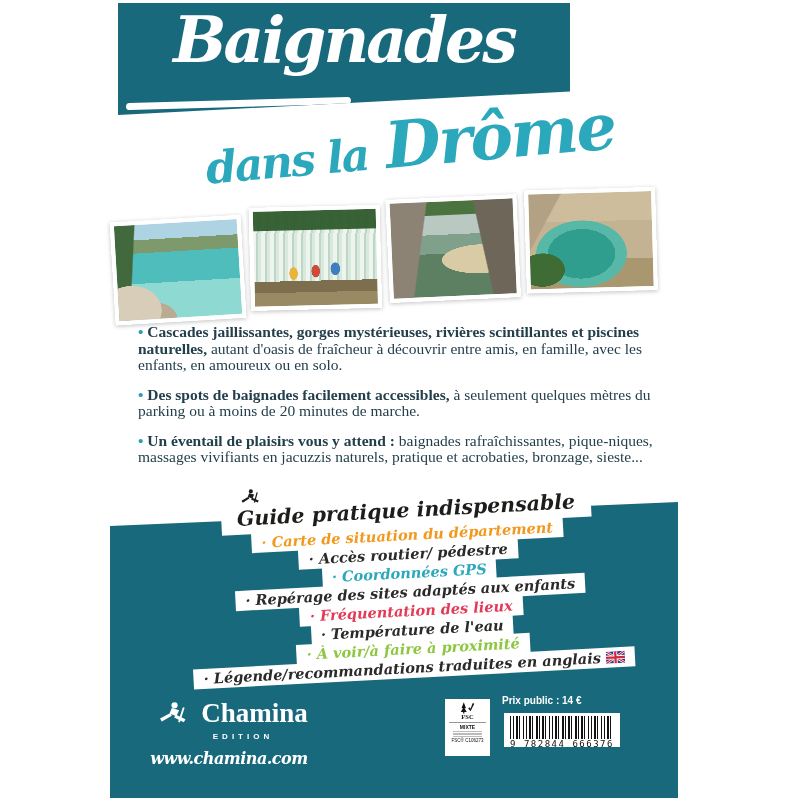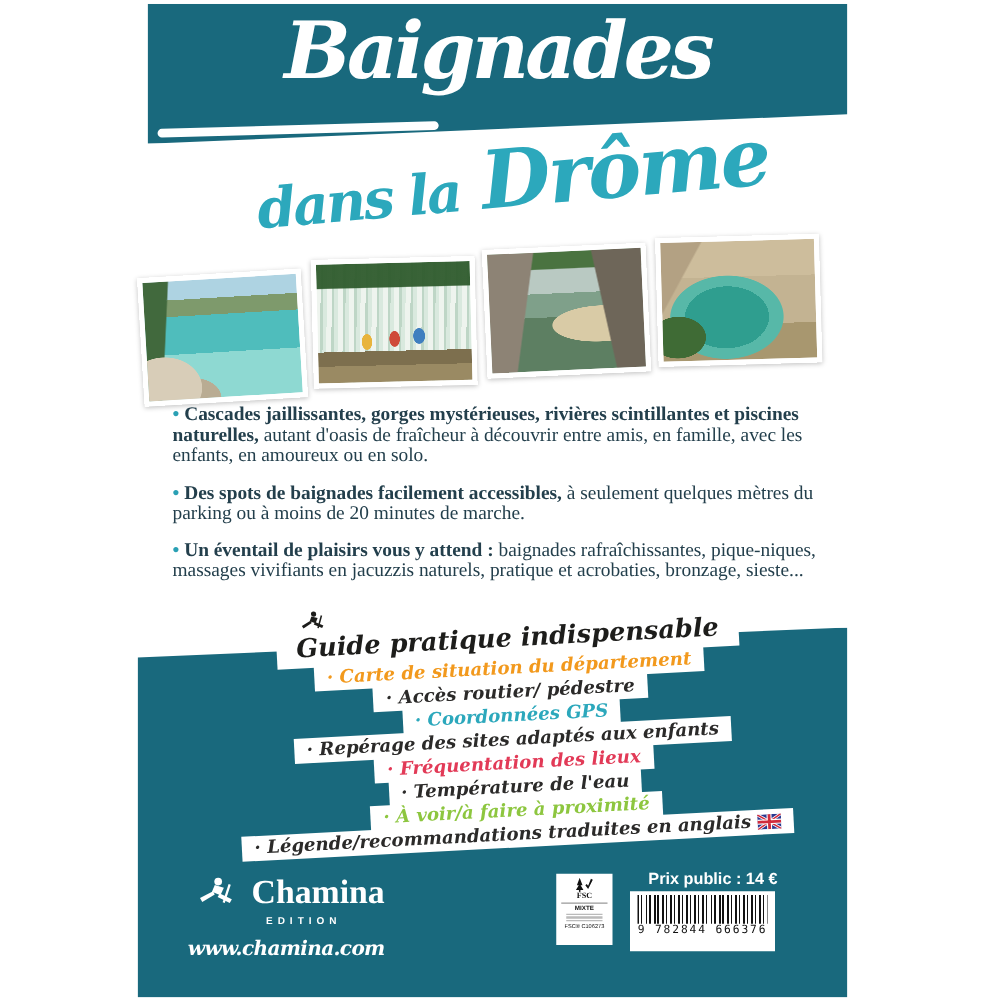--- a/index.html
+++ b/index.html
@@ -1,20 +1,20 @@
 <!DOCTYPE html>
 <html><head>
 <meta charset="utf-8">
 <style>
   html,body{margin:0;padding:0;}
   body{width:800px;height:800px;background:#ffffff;font-family:"Liberation Sans",sans-serif;}
   .page{position:relative;width:800px;height:800px;background:#fff;overflow:hidden;}
 
   
-  #top-block{position:absolute;left:118px;top:3px;width:560px;height:112px;background:#19697d;
+  #top-block{position:absolute;left:118px;top:3px;width:452px;height:112px;background:#19697d;
              clip-path:polygon(0 0,100% 0,100% 79%,0 100%);}
   .baignades{position:absolute;left:0;right:0;top:6px;text-align:center;color:#fff;
              font-family:"DejaVu Serif",serif;font-style:italic;font-weight:bold;
              font-size:63px;letter-spacing:-3px;line-height:1;}
   .swoosh{position:absolute;left:8px;top:97px;width:225px;height:7px;background:#fff;
           border-radius:6px;transform:rotate(-1.6deg);}
 
   
   #subtitle{position:absolute;left:150px;top:106px;width:520px;text-align:center;
             transform:rotate(-5deg);color:#2ca8bc;font-family:"DejaVu Serif",serif;
@@ -91,23 +91,23 @@
   #fsc{position:absolute;left:445px;top:699px;width:45px;height:57px;background:#fff;color:#111;
        text-align:center;box-sizing:border-box;padding:2px 2px 1px;}
   .fsc-tree{width:15px;height:13px;display:block;margin:0 auto;}
   .fsc-name{font-size:6.5px;font-weight:bold;font-family:"Liberation Serif",serif;line-height:1;}
   .fsc-rule{height:1px;background:#999;margin:1px 2px;}
   .fsc-grade{font-size:5px;font-weight:bold;line-height:1.2;}
   .fsc-lines{margin:1px 6px;}
   .fsc-lines div{height:1.5px;background:#bbb;margin-bottom:1px;}
   .fsc-cert{font-size:4.5px;line-height:1.2;}
 
-  #price{position:absolute;left:502px;top:695px;width:120px;text-align:right;color:#fff;
-         font-weight:bold;font-size:13px;}
-  #barcode{position:absolute;left:504px;top:713px;width:116px;height:48px;background:#fff;
+  #price{position:absolute;left:502px;top:695px;width:120px;text-align:left;color:#fff;
+         font-weight:bold;font-size:10px;}
+  #barcode{position:absolute;left:504px;top:713px;width:116px;height:34px;background:#fff;
            box-sizing:border-box;padding:3px 6px 1px;}
   .bars{height:23px;background:repeating-linear-gradient(90deg,#111 0 1.5px,#fff 1.5px 3px,
         #111 3px 4px,#fff 4px 6.5px);}
   .digits{font-family:"DejaVu Sans Mono",monospace;font-size:9px;letter-spacing:1.5px;color:#111;
           text-align:center;line-height:1.2;}
 </style>
 </head>
 <body>
 
 <div class="page">

